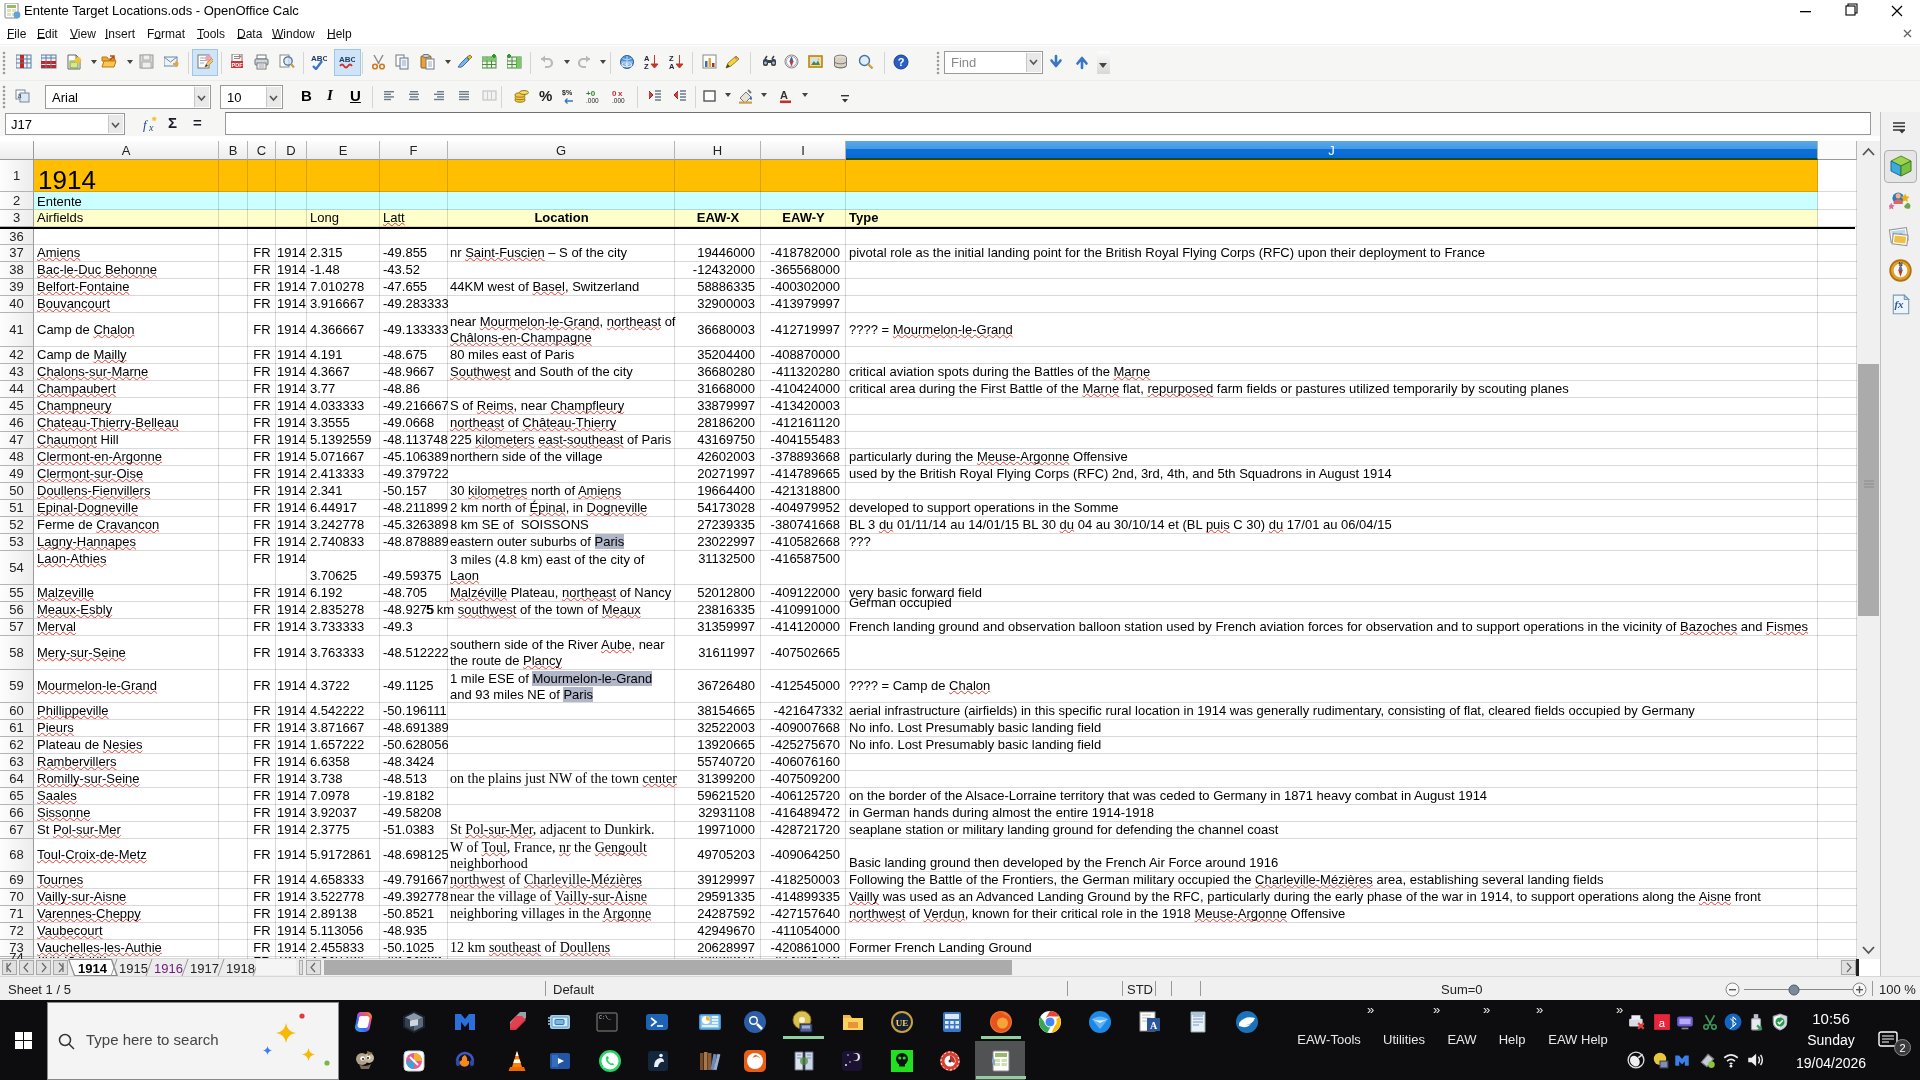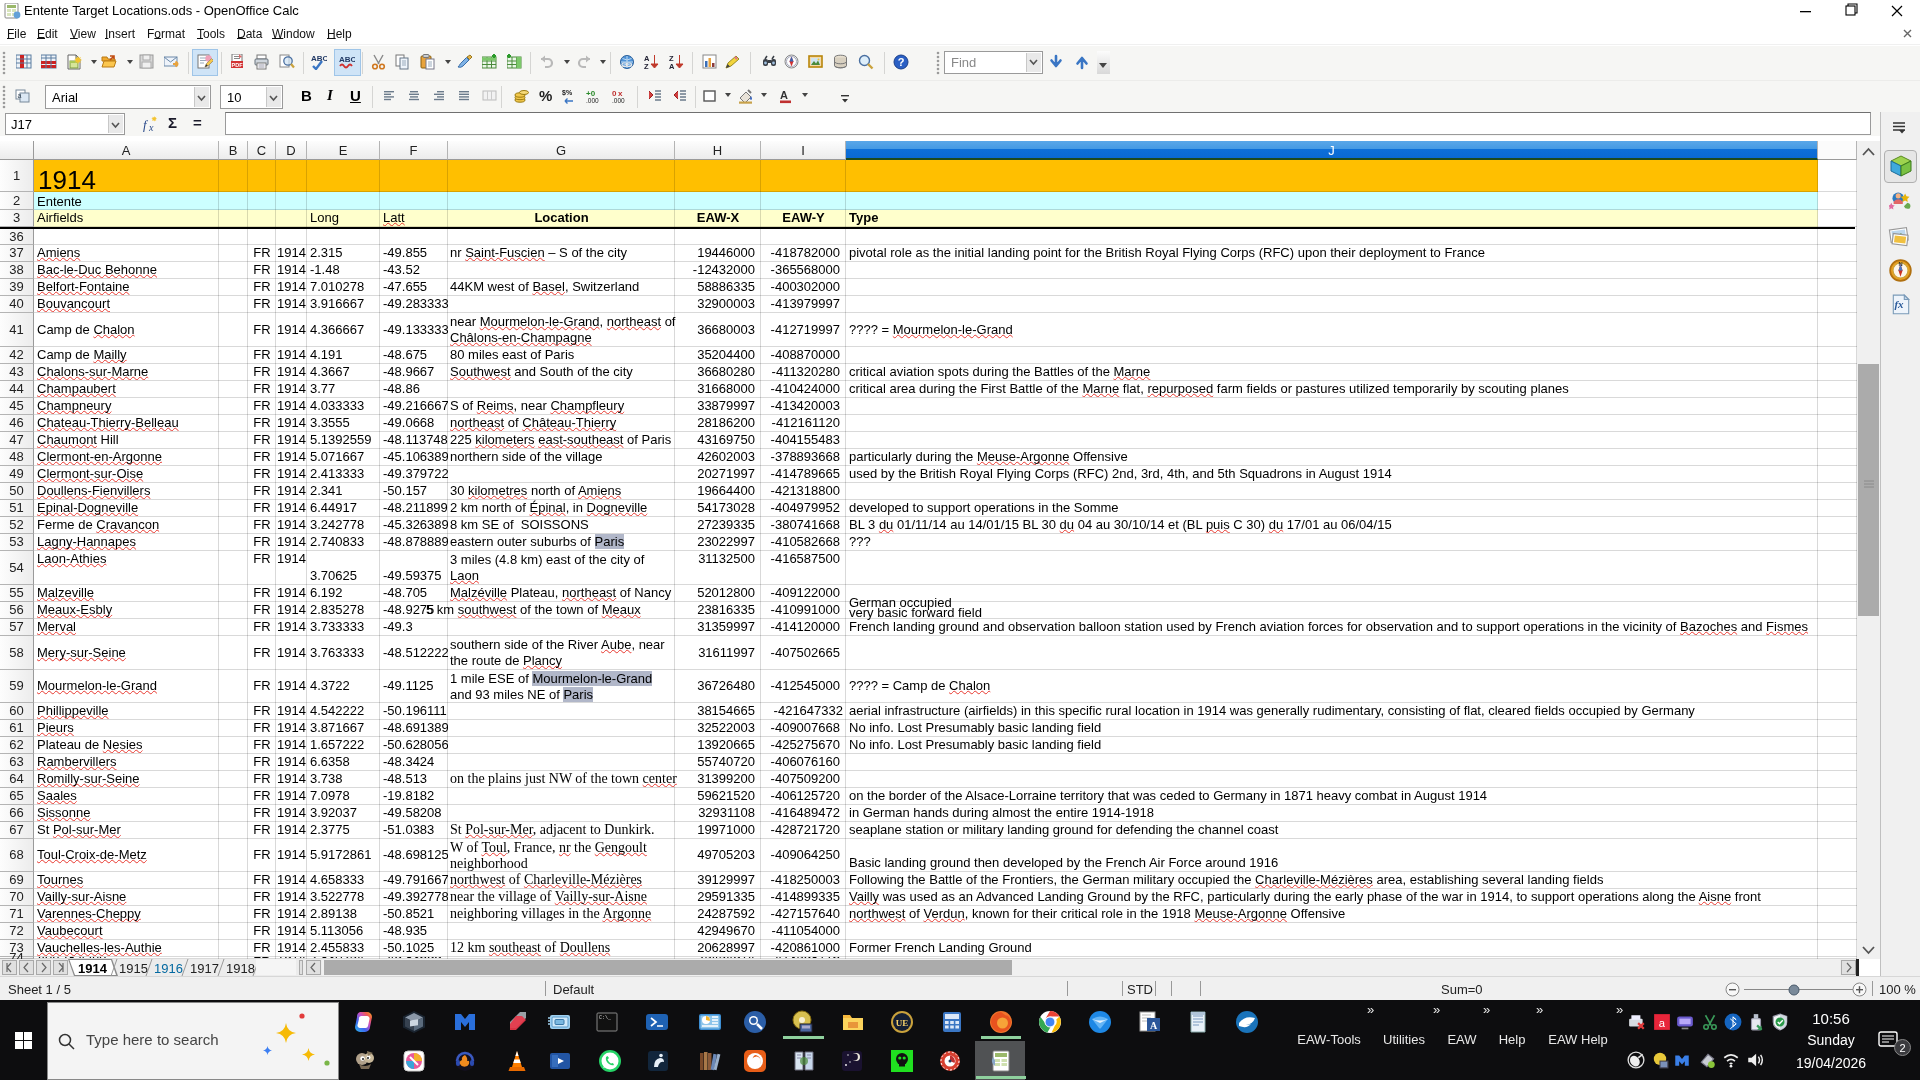--- a/index.html
+++ b/index.html
@@ -704,21 +704,21 @@
       <div class="cell" style="left:761px;top:410px;width:85px;height:33px;text-align:right;padding-right:6px;line-height:16px;">-416587500</div>
       <div class="cell" style="left:846px;top:410px;width:972px;height:33px;line-height:16px;margin-top:44px;">German occupied</div>
       <div class="cell" style="left:34px;top:444px;width:185px;height:16px;line-height:16px;"><u class="sp">Malzeville</u></div>
       <div class="cell" style="left:248px;top:444px;width:28px;height:16px;text-align:center;padding:0;line-height:16px;">FR</div>
       <div class="cell" style="left:276px;top:444px;width:31px;height:16px;text-align:center;padding:0;line-height:16px;">1914</div>
       <div class="cell" style="left:307px;top:444px;width:73px;height:16px;line-height:16px;">6.192</div>
       <div class="cell" style="left:380px;top:444px;width:68px;height:16px;line-height:16px;">-48.705</div>
       <div class="cell" style="left:448px;top:444px;width:230px;height:16px;padding:0 2px;line-height:16px;"><u class="sp">Malzéville</u> Plateau, <u class="sp">northeast</u> of Nancy</div>
       <div class="cell" style="left:675px;top:444px;width:86px;height:16px;text-align:right;padding-right:6px;line-height:16px;">52012800</div>
       <div class="cell" style="left:761px;top:444px;width:85px;height:16px;text-align:right;padding-right:6px;line-height:16px;">-409122000</div>
-      <div class="cell" style="left:846px;top:444px;width:972px;height:16px;line-height:16px;margin-top:20px;">very basic forward field</div>
+      <div class="cell" style="left:846px;top:444px;width:972px;height:16px;line-height:16px;">very basic forward field</div>
       <div class="cell" style="left:34px;top:461px;width:185px;height:16px;line-height:16px;"><u class="sp">Meaux-Esbly</u></div>
       <div class="cell" style="left:248px;top:461px;width:28px;height:16px;text-align:center;padding:0;line-height:16px;">FR</div>
       <div class="cell" style="left:276px;top:461px;width:31px;height:16px;text-align:center;padding:0;line-height:16px;">1914</div>
       <div class="cell" style="left:307px;top:461px;width:73px;height:16px;line-height:16px;">2.835278</div>
       <div class="cell" style="left:380px;top:461px;width:68px;height:16px;line-height:16px;">-48.9275</div>
       <div class="cell" style="left:424px;top:461px;width:230px;height:16px;padding:0 2px;line-height:16px;">5 km <u class="sp">southwest</u> of the town of <u class="sp">Meaux</u></div>
       <div class="cell" style="left:675px;top:461px;width:86px;height:16px;text-align:right;padding-right:6px;line-height:16px;">23816335</div>
       <div class="cell" style="left:761px;top:461px;width:85px;height:16px;text-align:right;padding-right:6px;line-height:16px;">-410991000</div>
       <div class="cell" style="left:34px;top:478px;width:185px;height:16px;line-height:16px;"><u class="sp">Merval</u></div>
       <div class="cell" style="left:248px;top:478px;width:28px;height:16px;text-align:center;padding:0;line-height:16px;">FR</div>
@@ -943,21 +943,21 @@
       </svg>
       <svg class="abs" style="left:68px;top:0" width="50" height="17" viewBox="0 0 50 17">
         <polygon points="0,0 44,0 50,17 6,17" fill="#8a8a8a" transform="translate(0,0)"></polygon>
         <polygon points="1.5,1 43,1 48,16 7,16" fill="#fff"></polygon>
       </svg>
       <div class="abs" style="left:78px;top:2px;font-size:13px;font-weight:bold">1914</div>
       <div class="abs" style="left:119px;top:2px;font-size:13px;color:#222">1915</div>
       <svg class="abs" style="left:109px;top:0" width="10" height="17" viewBox="0 0 10 17">
         <line x1="8" y1="0" x2="2" y2="17" stroke="#999"></line>
       </svg>
-      <div class="abs" style="left:154px;top:2px;font-size:13px;color:#0369a1">1916</div>
+      <div class="abs" style="left:154px;top:2px;font-size:13px;color:#701a75">1916</div>
       <svg class="abs" style="left:144px;top:0" width="10" height="17" viewBox="0 0 10 17">
         <line x1="8" y1="0" x2="2" y2="17" stroke="#999"></line>
       </svg>
       <div class="abs" style="left:190px;top:2px;font-size:13px;color:#222">1917</div>
       <svg class="abs" style="left:180px;top:0" width="10" height="17" viewBox="0 0 10 17">
         <line x1="8" y1="0" x2="2" y2="17" stroke="#999"></line>
       </svg>
       <div class="abs" style="left:226px;top:2px;font-size:13px;color:#222">1918</div>
       <svg class="abs" style="left:216px;top:0" width="10" height="17" viewBox="0 0 10 17">
         <line x1="8" y1="0" x2="2" y2="17" stroke="#999"></line>

